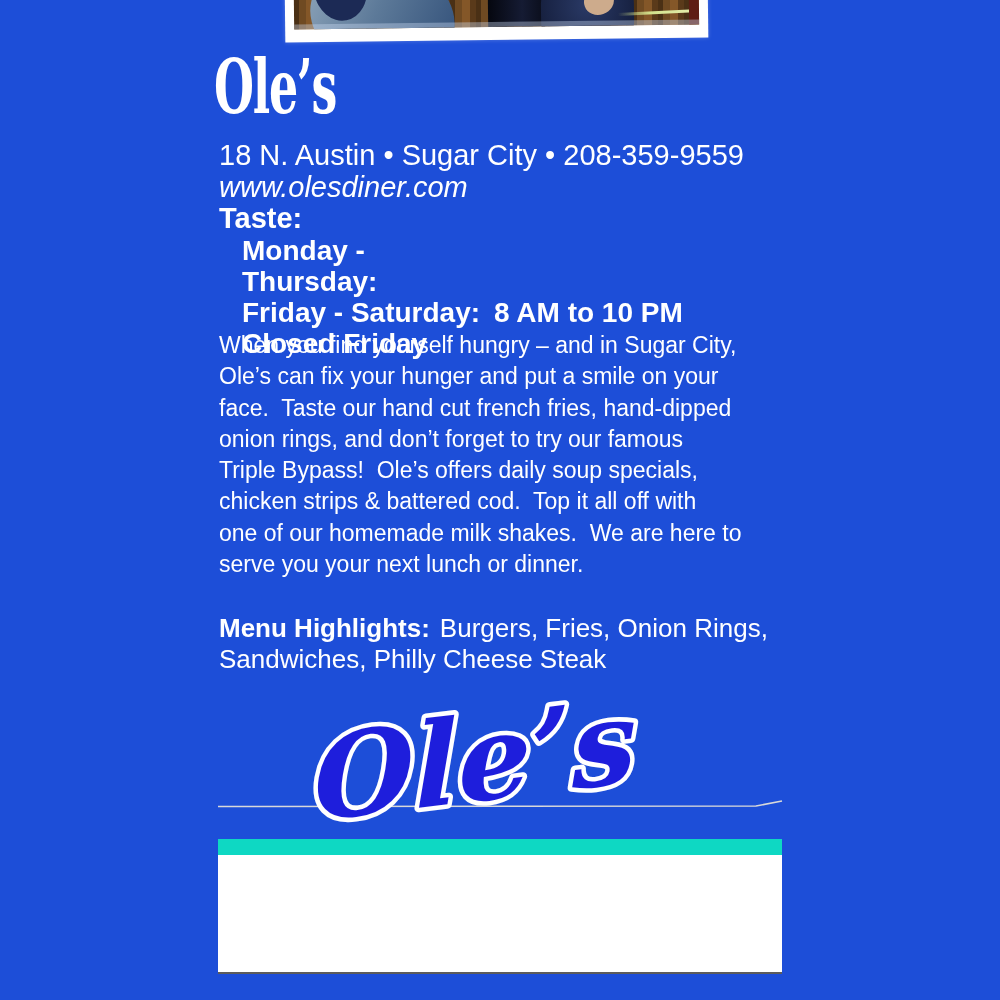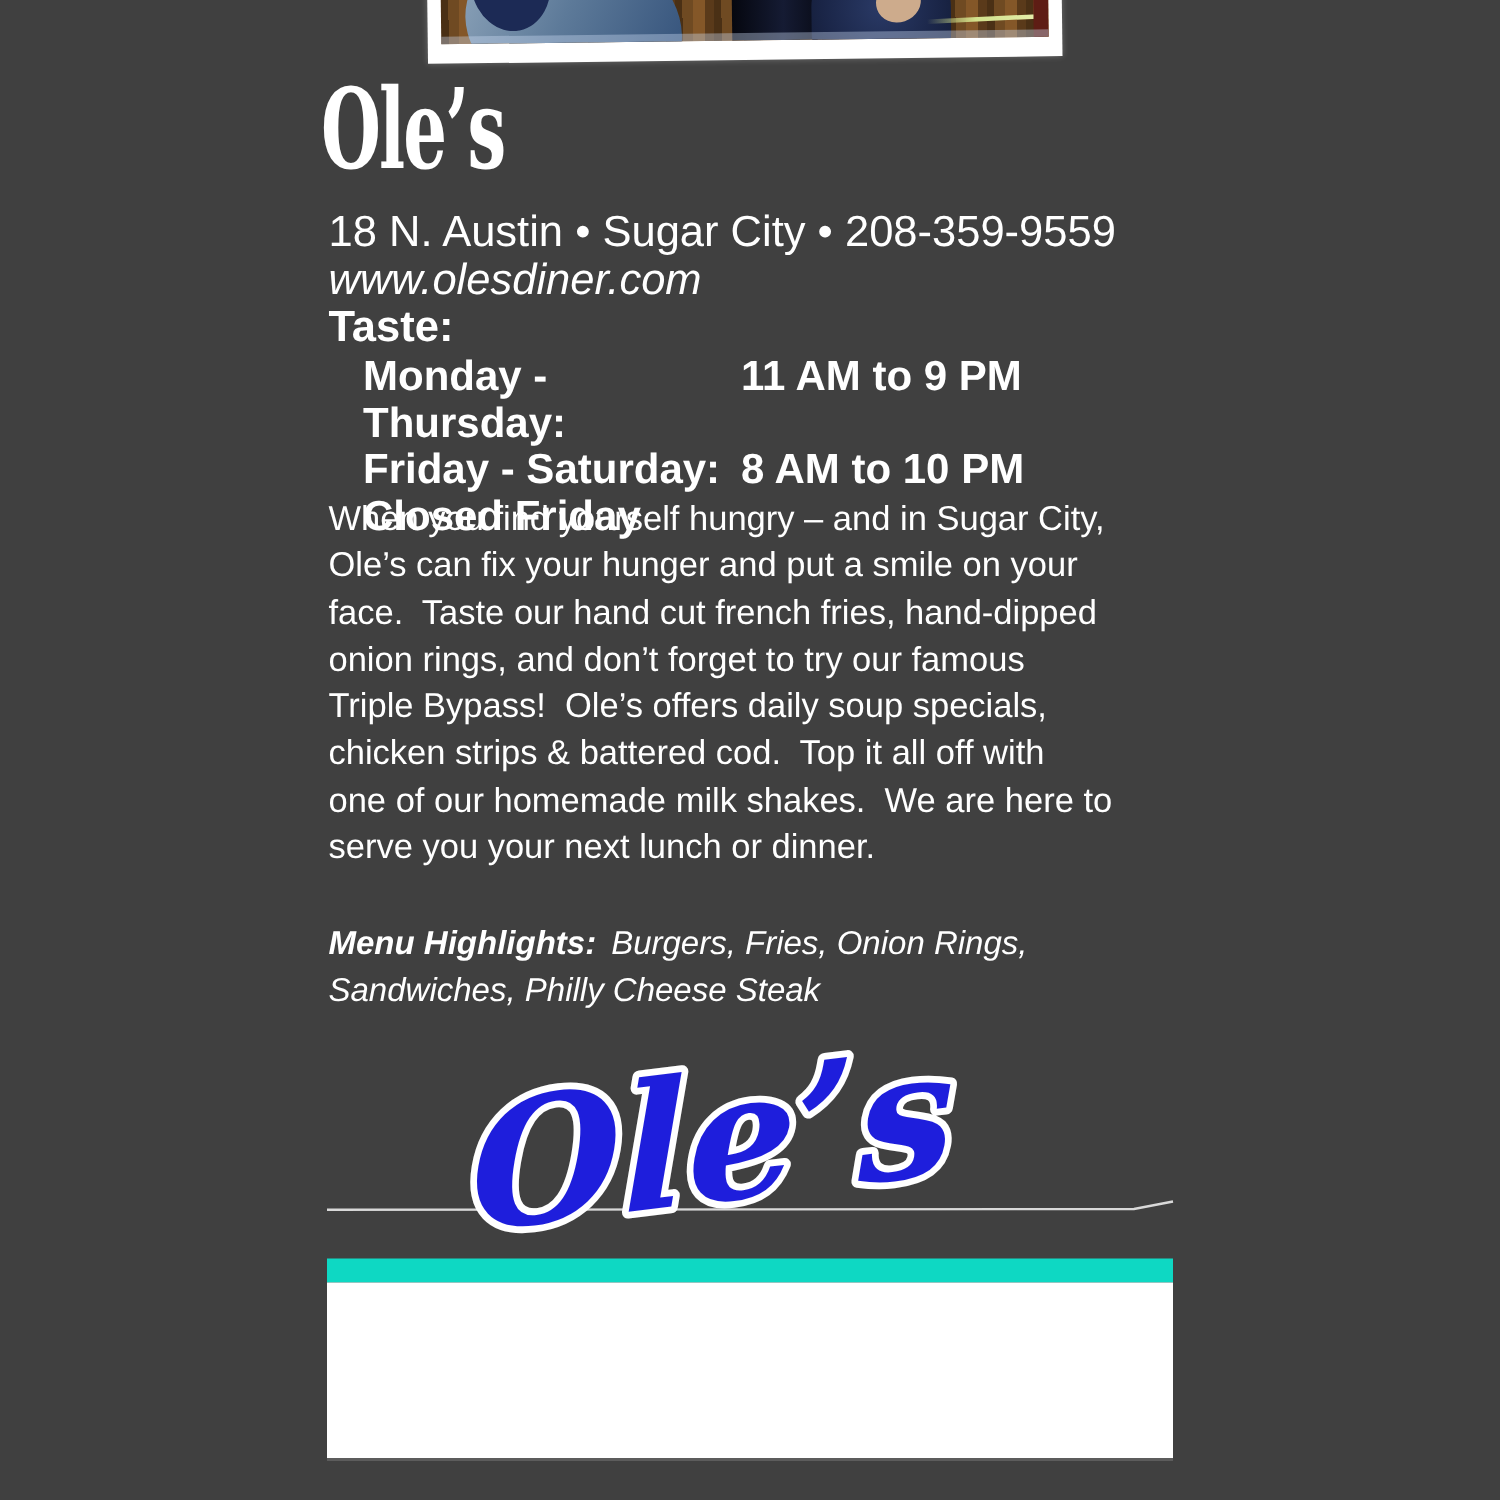--- a/index.html
+++ b/index.html
@@ -1,17 +1,17 @@
 <!DOCTYPE html>
 <html><head>
 <meta charset="utf-8">
 <style>
   html,body{margin:0;padding:0;background:#000;}
   .canvas{
-    position:relative;width:1000px;height:1000px;background:#404040;
+    position:relative;width:1000px;height:1000px;background:#1d4ed8;
     overflow:hidden;font-family:"Liberation Sans",sans-serif;color:#ffffff;
   }
   
   .photo-frame{
     position:absolute;left:285px;top:-16px;width:423px;height:56px;
     background:#fff;transform:rotate(-0.7deg);box-shadow:0 0 4px rgba(255,255,255,.25);
   }
   .photo{
     position:absolute;left:9px;top:0;right:9px;bottom:13px;overflow:hidden;
     background:
@@ -58,21 +58,21 @@
   .hours-head{top:203px;font-weight:bold;}
   .hours-rows{position:absolute;left:242px;top:235px;font-weight:bold;font-size:28px;line-height:31px;}
   .hours-row{display:flex;}
   .hours-row .hlabel{width:252px;}
   .desc{
     position:absolute;left:219px;top:330px;width:640px;margin:0;
     font-size:23px;line-height:31.3px;white-space:pre-wrap;
   }
   .menu{
     position:absolute;left:219px;top:613px;width:640px;margin:0;
-    font-size:22px;line-height:31.3px;font-style:italic;
+    font-size:26px;line-height:31.3px;
   }
   .menu .mitems{white-space:pre-wrap;padding-left:10px;}
   
   .rule-svg{position:absolute;left:218px;top:799px;z-index:1;}
   .logo-svg{position:absolute;left:308px;top:672px;z-index:2;overflow:visible;}
   .logo-svg text{
     font-family:"DejaVu Serif",serif;font-style:italic;font-weight:bold;
     font-size:116px;paint-order:stroke;stroke-linejoin:round;stroke-linecap:round;
   }
   
@@ -104,21 +104,20 @@
     <span>Ole’s</span>
   </h1>
 
   <p class="line-text addr">18 N. Austin • Sugar City • 208-359-9559</p>
   <p class="line-text site">www.olesdiner.com</p>
 
   <p class="line-text hours-head">Taste:</p>
   <div class="hours-rows">
     <div class="hours-row">
       <span class="hlabel">Monday - Thursday:</span>
-      <span class="htime">11 AM to 9 PM</span>
     </div>
     <div class="hours-row">
       <span class="hlabel">Friday - Saturday:</span>
       <span class="htime">8 AM to 10 PM</span>
     </div>
     <div class="hours-row">
       <span class="hlabel">Closed Friday</span>
       <span class="htime"></span>
     </div>
   </div>

